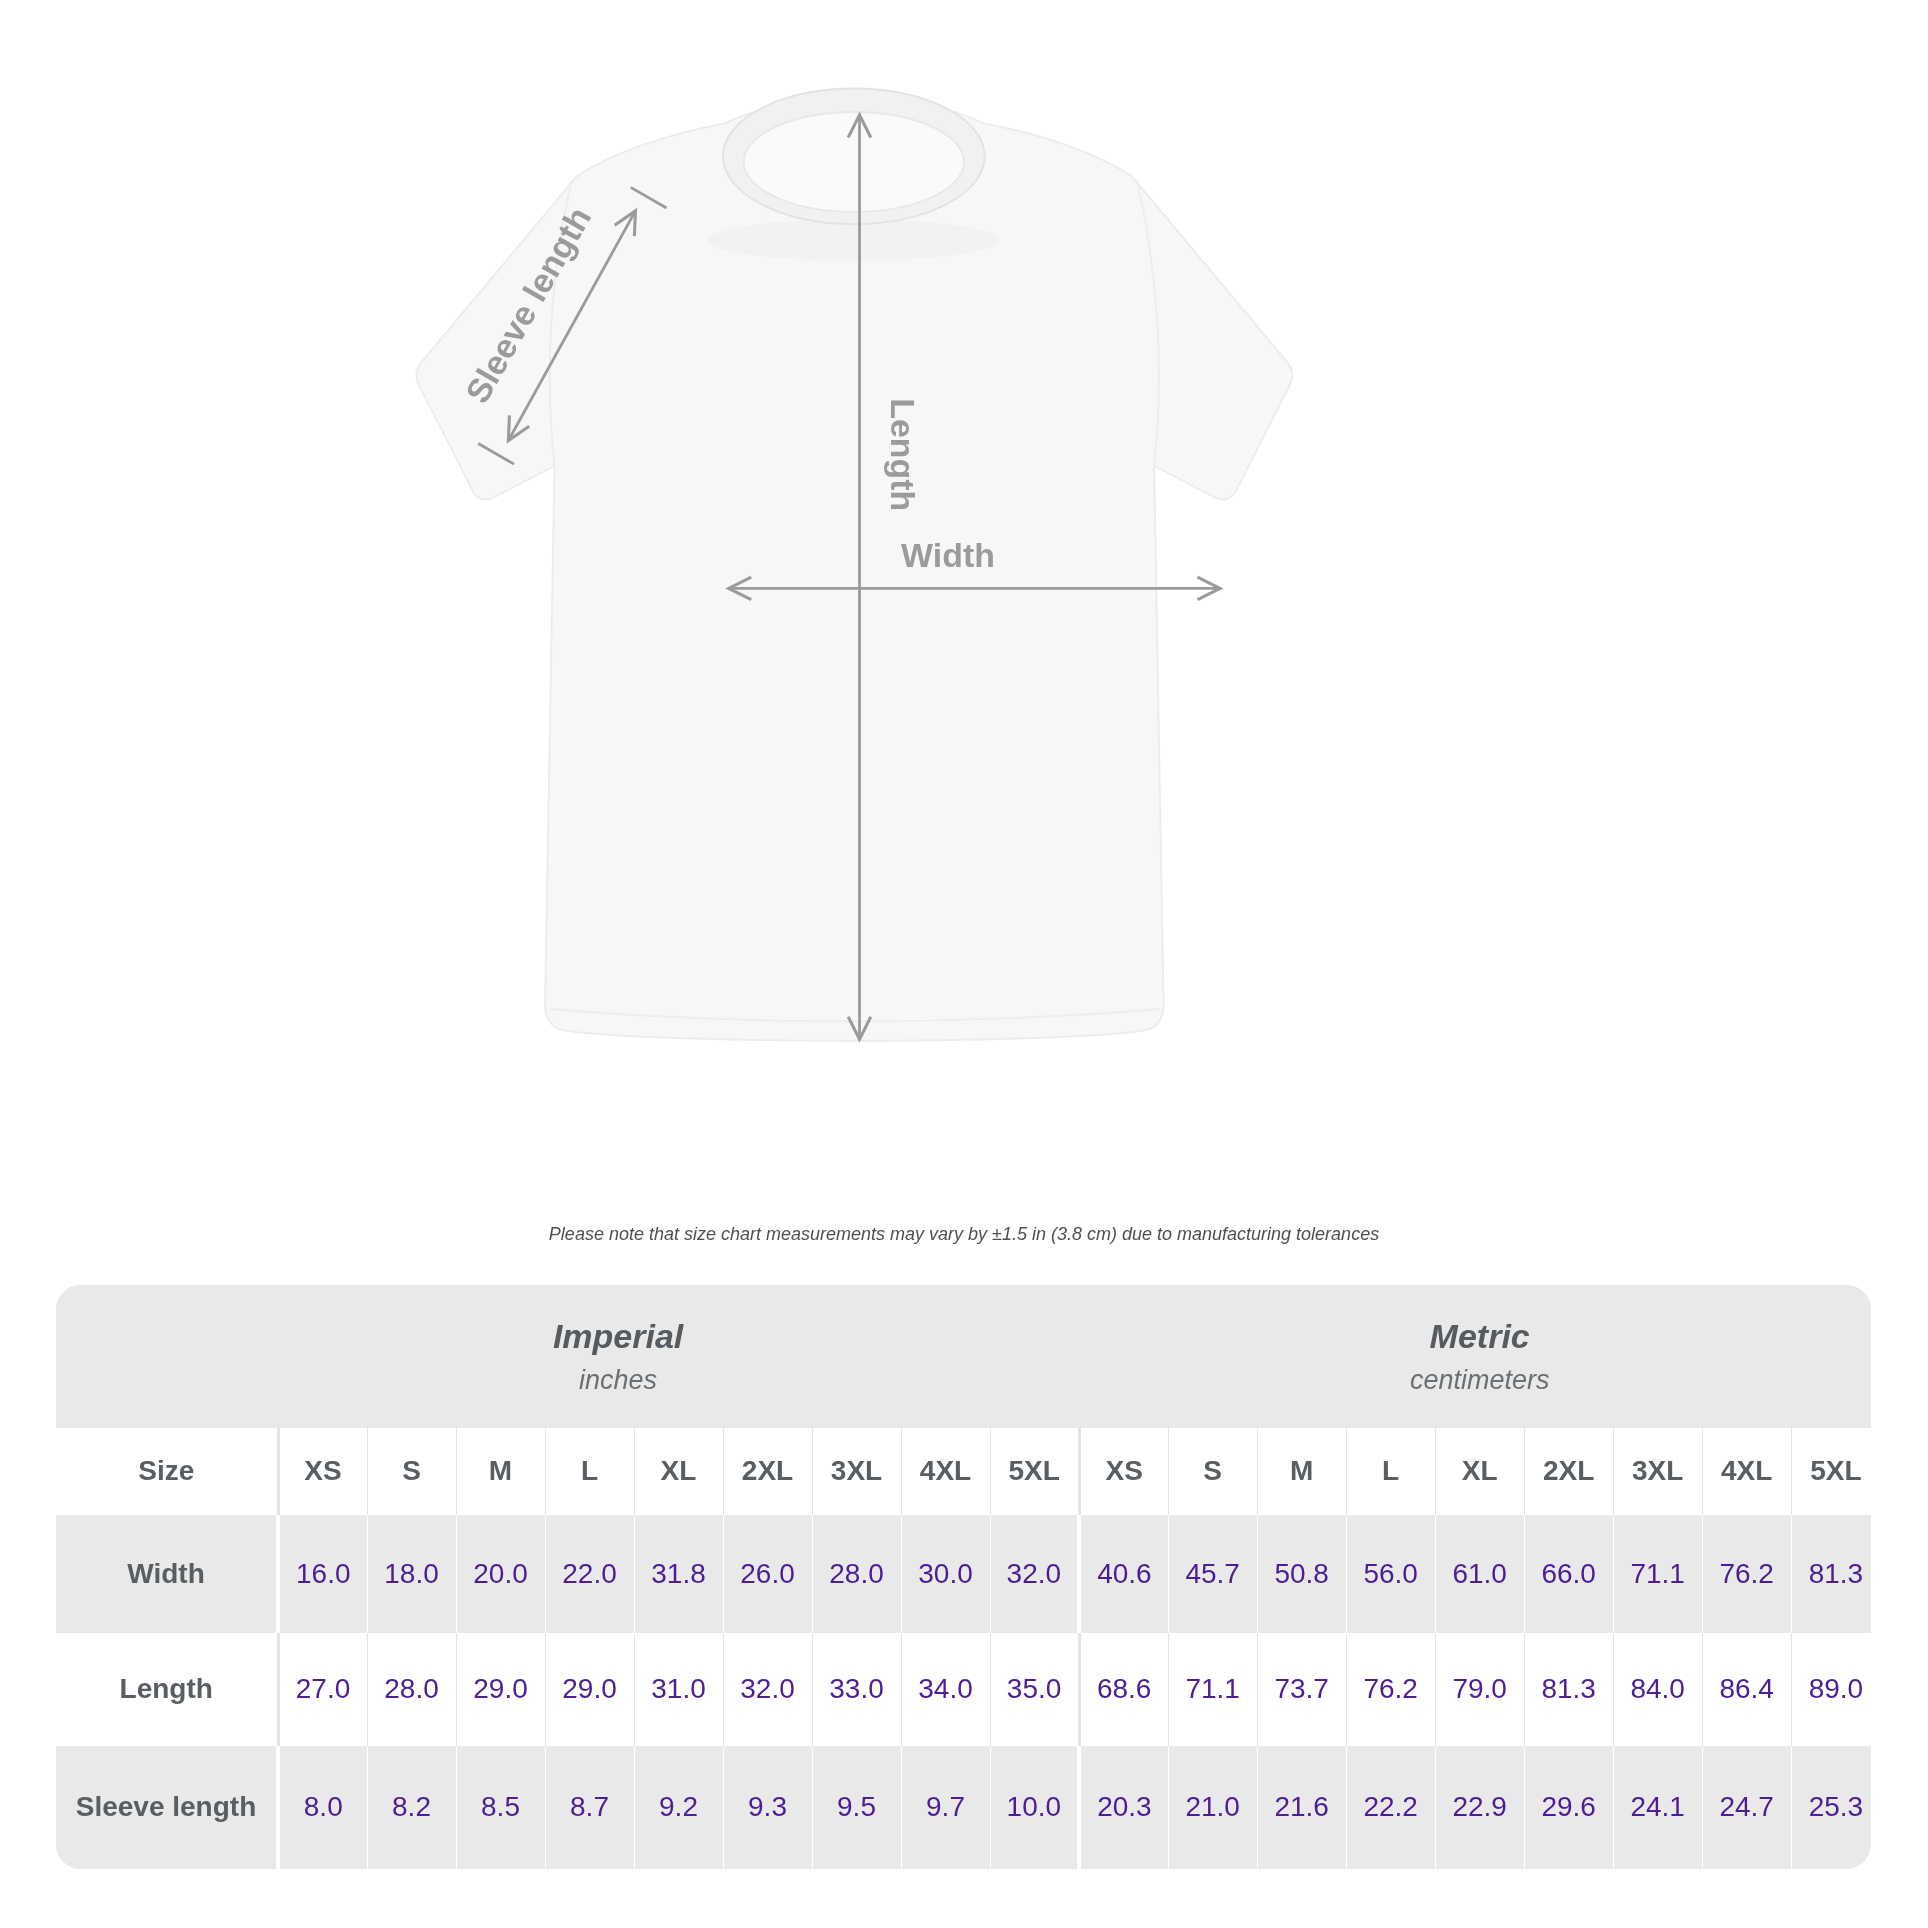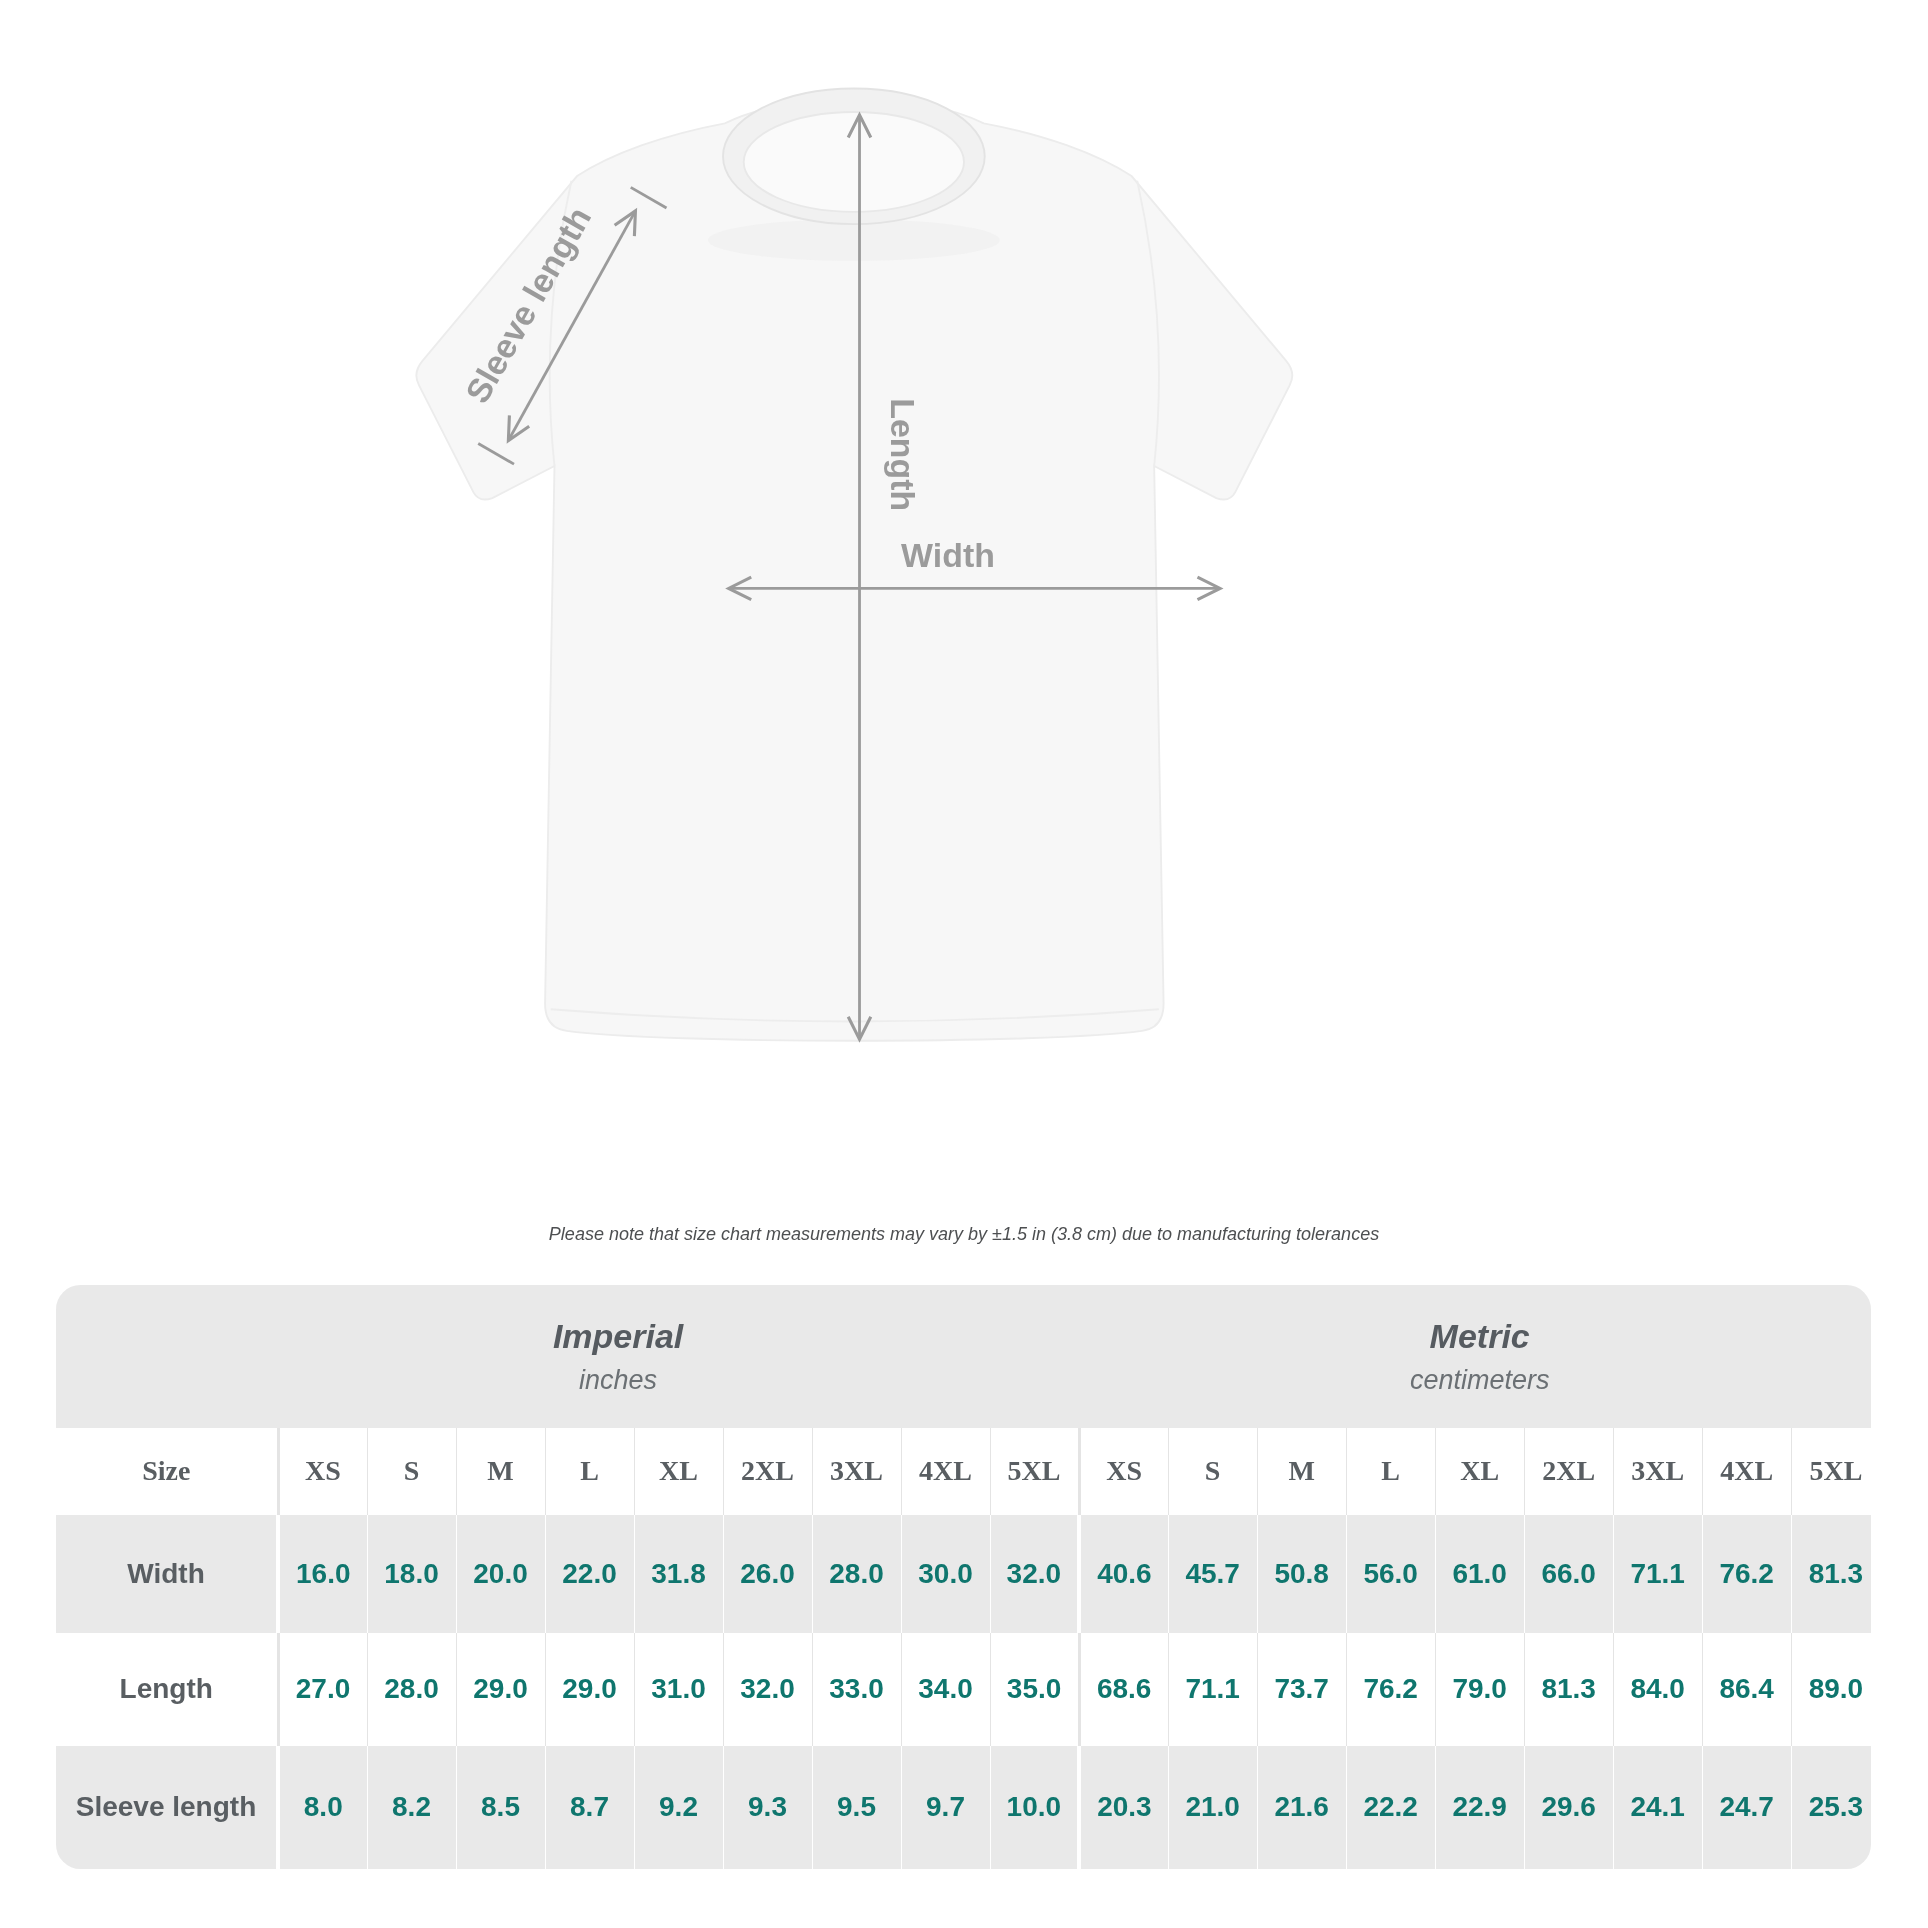--- a/index.html
+++ b/index.html
@@ -20,28 +20,28 @@
     position:absolute;left:56px;top:1285px;width:1815px;height:584px;
     border-radius:24.5px;overflow:hidden;
   }
   table.size-table{border-collapse:collapse;table-layout:fixed;width:1815px;height:584px;}
   table.size-table td{padding:0;text-align:center;vertical-align:middle;}
   tr.band{height:137px;}
   tr.band td{background:#e9e9e9;}
   .unit-cell .unit-title{font-size:34px;font-weight:700;font-style:italic;color:#565b60;}
   .unit-cell .unit-sub{font-size:27px;font-style:italic;color:#6b7074;margin-top:8.5px;}
   .unit-cell.imperial{padding-left:101px;}
-  tr.r-size{height:83px;font-family:Liberation Serif, serif;}
+  tr.r-size{height:83px;}
   tr.r-w{height:113px;}
   tr.r-l{height:108px;}
   tr.r-s{height:118px;}
   tr.r-white td{background:#ffffff;}
   tr.r-gray td{background:#e9e9e9;}
   td.lbl,td.sz{font-size:28px;font-weight:700;color:#595e62;}
-  td.val{font-size:28px;font-weight:700;color:#0f766e;}
+  td.val{font-size:28px;font-weight:400;color:#4c1d95;}
   tr.r-white td.sep{border-left:0.9px solid #e4e4e4;}
   tr.r-white td.sepThick{border-left:3.8px solid #e4e4e4;}
   tr.r-gray td.sep{border-left:0.9px solid #ffffff;}
   tr.r-gray td.sepThick{border-left:4.7px solid #ffffff;}
 </style>
 </head>
 <body>
 
 <div class="canvas">
 

